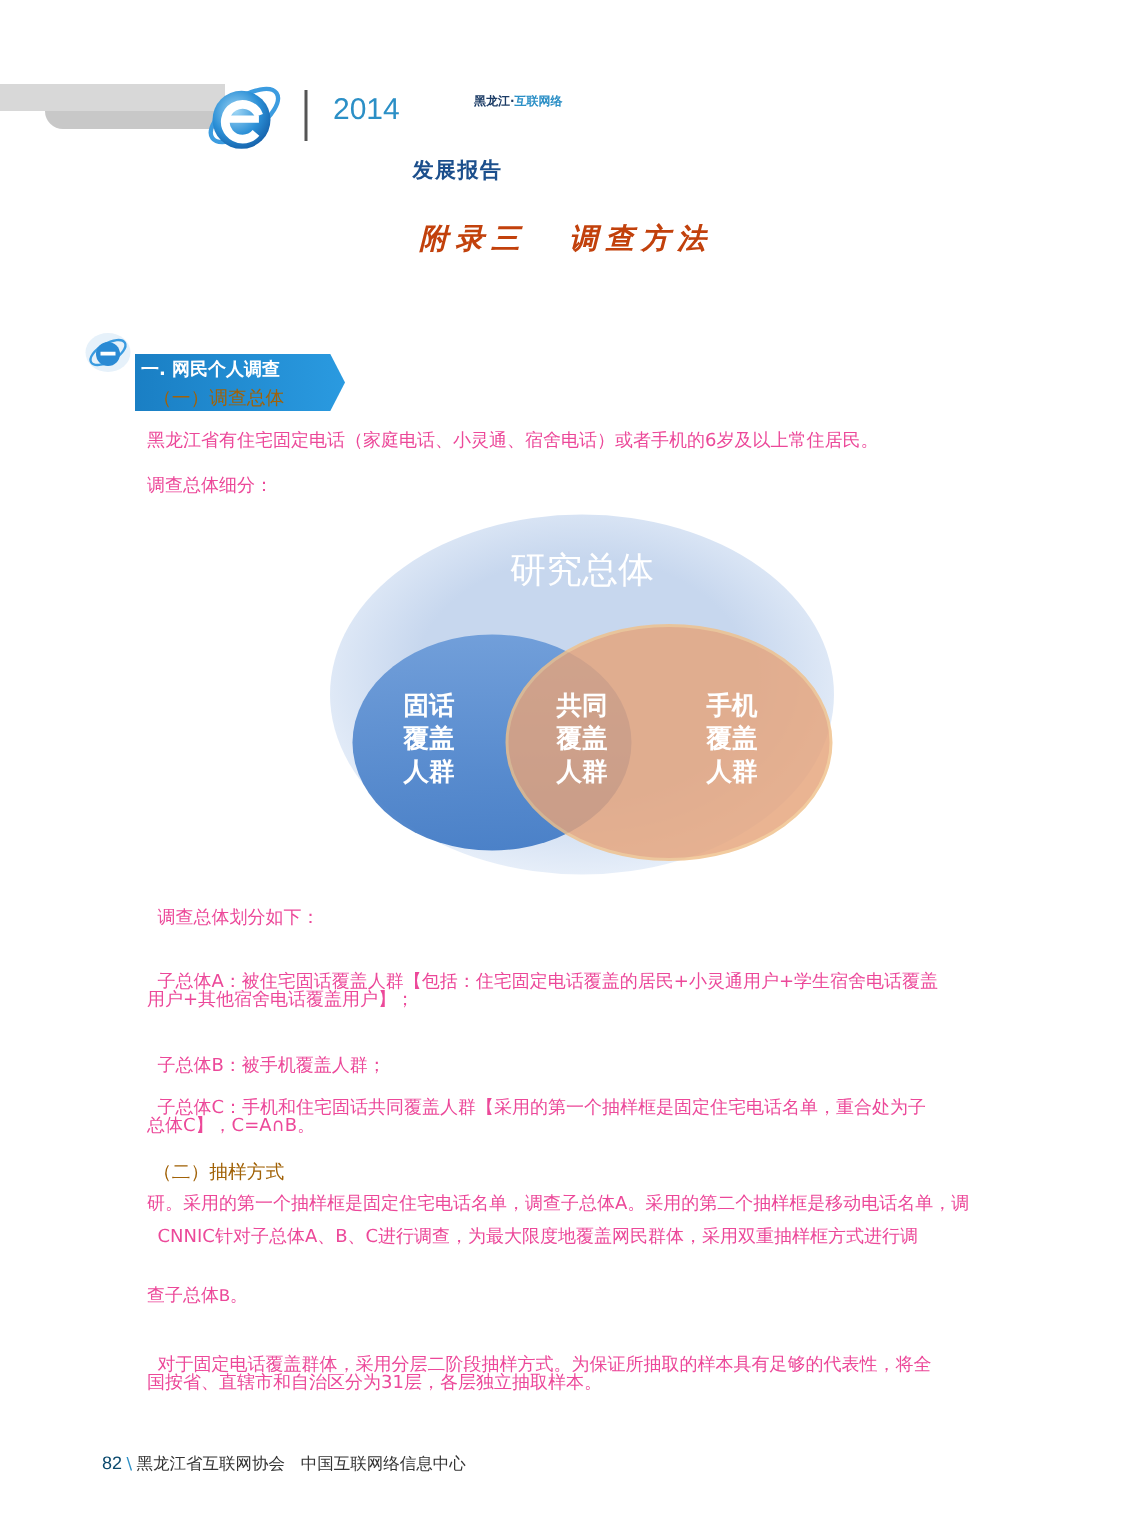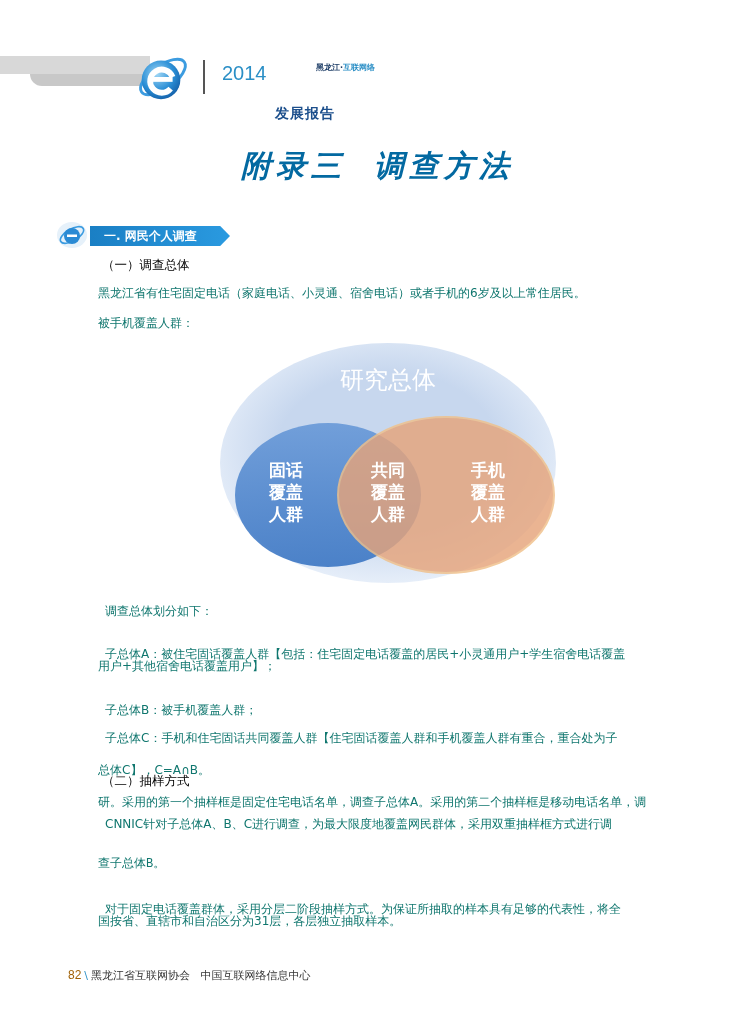--- a/index.html
+++ b/index.html
@@ -9,35 +9,35 @@
   }
   .hdr-bar1 { position:absolute; left:0; top:56px; width:150px; height:18px; background:#d8d8d8; border-radius:0 0 0 0; }
   .hdr-bar2 { position:absolute; left:30px; top:74px; width:120px; height:12px; background:#c8c8c8; border-radius:0 0 0 14px; }
   .ie-logo { position:absolute; left:132px; top:48px; width:58px; height:58px; }
   .hdr-div { position:absolute; left:203px; top:60px; width:2px; height:34px; background:#555; }
   .hdr-year { position:absolute; left:222px; top:62px; font-size:20px; color:#2b8fc6; font-family:"Liberation Sans", sans-serif;text-align:center; }
   .hdr-sub1 { position:absolute; left:276px; top:62px; font-size:8px; color:#2b8fc6; font-weight:bold;margin-left:40px; }
   .hdr-sub1 .dark { color:#1c3c66; }
   .hdr-sub2 { position:absolute; left:275px; top:73px; font-size:14px; color:#1c4f8c; font-weight:bold; letter-spacing:1px;margin-top:32px; }
 
-  .title { position:absolute; left:0; width:755px; top:146px; text-align:center; font-size:30px; color:#0369a1; font-weight:bold; letter-spacing:5px; font-style:italic; font-family:"DejaVu Serif", serif; }
+  .title { position:absolute; left:0; width:755px; top:146px; text-align:center; font-size:19px; color:#c2410c; font-weight:bold; letter-spacing:5px; font-style:italic; font-family:"DejaVu Serif", serif; }
   .title .gap { display:inline-block; width:28px; }
 
-  .sec-banner { position:absolute; left:90px; top:226px; width:140px; height:20px; background:linear-gradient(90deg,#1a7fc4,#2a9ae0); clip-path:polygon(0 0, 93% 0, 100% 50%, 93% 100%, 0 100%); color:#fff; font-size:12px; font-weight:bold; line-height:20px; padding-left:14px; box-sizing:border-box; }
+  .sec-banner { position:absolute; left:90px; top:236px; width:140px; height:38px; background:linear-gradient(90deg,#1a7fc4,#2a9ae0); clip-path:polygon(0 0, 93% 0, 100% 50%, 93% 100%, 0 100%); color:#fff; font-size:12px; font-weight:bold; line-height:20px; padding-left:4px; box-sizing:border-box; }
   .sec-icon { position:absolute; left:56px; top:220px; width:32px; height:30px; }
 
-  .sub-h { position:absolute; left:102px; font-size:12.5px; color:#000000;text-align:right; }
-  .p { position:absolute; left:98px; font-size:12px; color:#0f766e; line-height:1; white-space:nowrap; }
+  .sub-h { position:absolute; left:102px; font-size:12.5px; color:#a16207;text-align:right; }
+  .p { position:absolute; left:98px; font-size:12px; color:#ec4899; line-height:1; white-space:nowrap; }
   .p.indent { left:105px;margin-top:16px; }
   .p.cont { left:98px; }
 
   .venn { position:absolute; left:218px; top:340px; width:340px; height:246px; }
 
   .footer { position:absolute; left:68px; top:968px; font-size:11px; color:#333; white-space:nowrap; }
-  .footer .pg { color:#a16207; font-family:"Liberation Sans", sans-serif; font-size:12px; }
+  .footer .pg { color:#0c4a6e; font-family:"Liberation Sans", sans-serif; font-size:12px; }
   .footer .sl { color:#2b8fc6; margin:0 3px; }
 </style>
 </head>
 <body>
 
 <div class="hdr-bar1"></div>
 <div class="hdr-bar2"></div>
 <svg class="ie-logo" viewBox="0 0 60 60">
   <defs>
     <radialGradient id="eg" cx="40%" cy="35%" r="70%">
@@ -61,21 +61,21 @@
 <svg class="sec-icon" viewBox="0 0 32 30">
   <ellipse cx="16" cy="15" rx="15" ry="13" fill="#e6f1fa"></ellipse>
   <ellipse cx="16" cy="15" rx="13" ry="6" transform="rotate(-30 16 15)" fill="none" stroke="#3a9be0" stroke-width="1.6"></ellipse>
   <circle cx="16" cy="16" r="8" fill="#2a8ad4"></circle>
   <rect x="11" y="14.5" width="10" height="2.5" fill="#fff"></rect>
 </svg>
 <div class="sec-banner">一. 网民个人调查</div>
 
 <div class="sub-h" style="top:257px;">（一）调查总体</div>
 <div class="p" style="top:287px;">黑龙江省有住宅固定电话（家庭电话、小灵通、宿舍电话）或者手机的6岁及以上常住居民。</div>
-<div class="p" style="top:317px;">被手机覆盖人群：</div>
+<div class="p" style="top:317px;">调查总体细分：</div>
 
 <svg class="venn" viewBox="0 0 340 246">
   <defs>
     <radialGradient id="og" cx="50%" cy="45%" r="55%">
       <stop offset="0.6" stop-color="#c7d7ee"></stop>
       <stop offset="1" stop-color="#e6eef9"></stop>
     </radialGradient>
     <linearGradient id="lg" x1="0" y1="0" x2="0" y2="1">
       <stop offset="0" stop-color="#6a9ad8"></stop>
       <stop offset="1" stop-color="#3e78c4"></stop>
@@ -95,22 +95,22 @@
     <text x="270" y="136">手机</text>
     <text x="270" y="158">覆盖</text>
     <text x="270" y="180">人群</text>
   </g>
 </svg>
 
 <div class="p" style="top:605px; left:105px; font-family:'DejaVu Serif', serif;">调查总体划分如下：</div>
 <div class="p indent" style="top:632px;">子总体A：被住宅固话覆盖人群【包括：住宅固定电话覆盖的居民+小灵通用户+学生宿舍电话覆盖</div>
 <div class="p cont" style="top:660px;">用户+其他宿舍电话覆盖用户】；</div>
 <div class="p indent" style="top:688px;">子总体B：被手机覆盖人群；</div>
-<div class="p indent" style="top:716px;">子总体C：手机和住宅固话共同覆盖人群【住宅固话覆盖人群和手机覆盖人群有重合，重合处为子</div>
-<div class="p cont" style="top:744px;margin-top:20px;">总体C】，C=A∩B。</div>
+<div class="p indent" style="top:716px;">子总体C：手机和住宅固话共同覆盖人群【采用的第一个抽样框是固定住宅电话名单，重合处为子</div>
+<div class="p cont" style="top:744px;">总体C】，C=A∩B。</div>
 
 <div class="sub-h" style="top:773px;">（二）抽样方式</div>
 <div class="p indent" style="top:802px;">CNNIC针对子总体A、B、C进行调查，为最大限度地覆盖网民群体，采用双重抽样框方式进行调</div>
 <div class="p cont" style="top:796px;">研。采用的第一个抽样框是固定住宅电话名单，调查子总体A。采用的第二个抽样框是移动电话名单，调</div>
 <div class="p cont" style="top:858px;font-family:Liberation Mono, monospace;">查子总体B。</div>
 <div class="p indent" style="top:887px;">对于固定电话覆盖群体，采用分层二阶段抽样方式。为保证所抽取的样本具有足够的代表性，将全</div>
 <div class="p cont" style="top:915px;">国按省、直辖市和自治区分为31层，各层独立抽取样本。</div>
 
 <div class="footer">
   <span class="pg">82</span><span class="sl">\</span><span>黑龙江省互联网协会</span>&nbsp;&nbsp;&nbsp;<span>中国互联网络信息中心</span>

